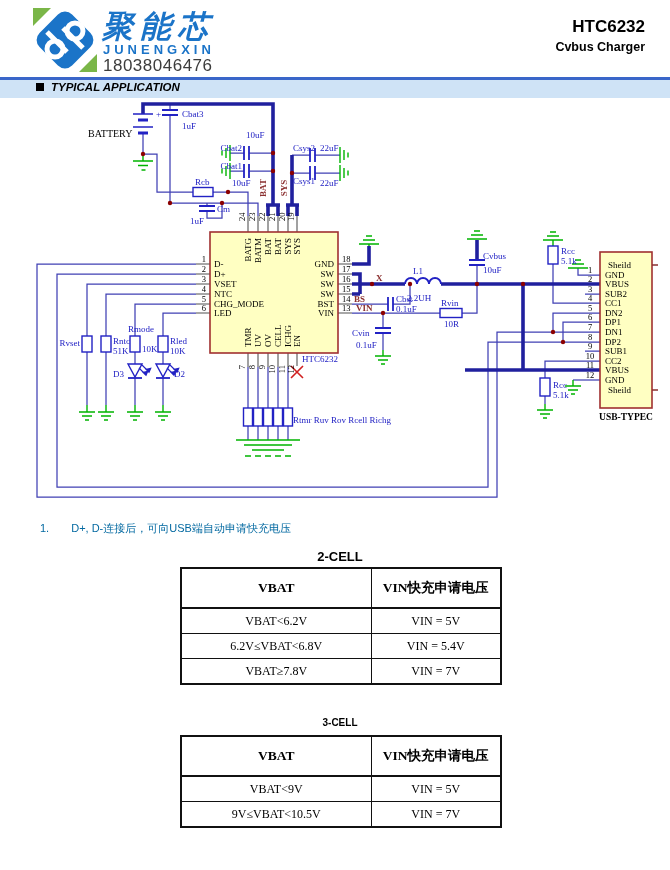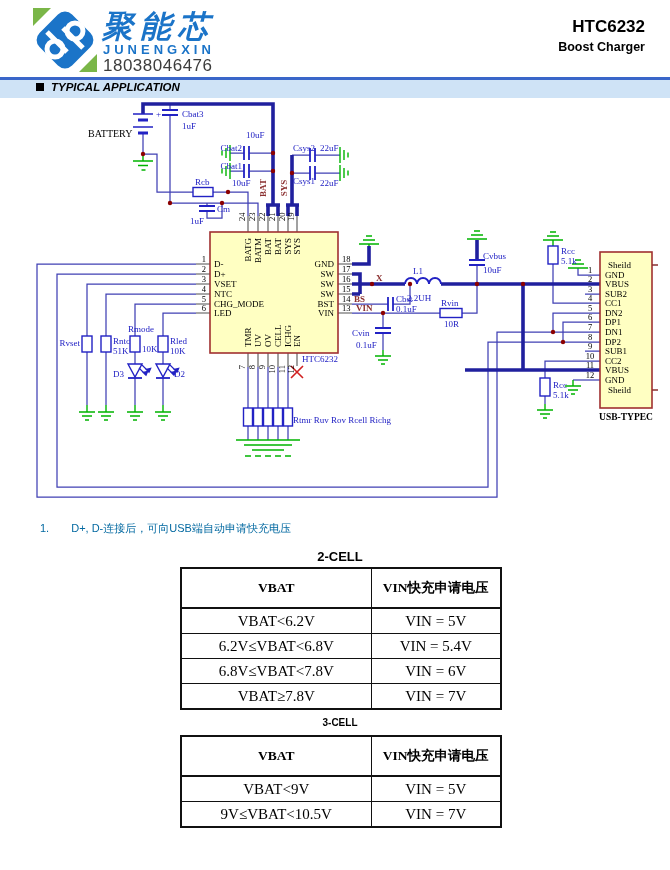--- a/index.html
+++ b/index.html
@@ -22,21 +22,21 @@
   
   #note{left:40px;top:521px;font-size:11px;color:#0369a1;}
   #note .idx{margin-right:22px;}
   #tbl1-title{left:180px;top:549px;width:320px;text-align:center;font-weight:bold;font-size:13px;}
   #tbl2-title{left:180px;top:717px;width:320px;text-align:center;font-weight:bold;font-size:10px;}
   table{border-collapse:collapse;table-layout:fixed;width:320px;background:#fff;}
   #tbl1{left:180px;top:567px;}
   #tbl2{left:180px;top:735px;}
   th,td{border:1px solid #111;text-align:center;font-family:"Liberation Serif",serif;color:#000;}
   th{height:36px;font-size:13.5px;font-weight:bold;}
-  td{height:22px;font-size:15px;}
+  td{height:22px;font-size:12px;}
   table{border:2px solid #111;}
   tr.hdr{border-bottom:2px solid #111;}
   col.c1{width:190px;} col.c2{width:130px;}
   
   text{font-family:"Liberation Serif",serif;fill:#000;}
   .lbl{fill:#2222c4;font-size:9px;}
   .net{fill:#8b3030;font-size:9px;font-weight:bold;}
   .pin{font-size:9px;}
   .num{font-size:8.5px;}
 </style>
@@ -48,21 +48,21 @@
   <polygon points="64,64 46,64 64,46" fill="#7ab648"></polygon>
   <rect x="9" y="9" width="46" height="46" rx="10" transform="rotate(45 32 32)" fill="#1b74c8"></rect>
   <circle cx="22" cy="41" r="8" fill="none" stroke="#fff" stroke-width="5"></circle>
   <circle cx="42" cy="23" r="8" fill="none" stroke="#fff" stroke-width="5"></circle>
   <path d="M14,24 L34,44 M30,20 L50,40" stroke="#fff" stroke-width="5" fill="none"></path>
 </svg>
 <div id="brand-cn" class="abs">聚能芯</div>
 <div id="brand-en" class="abs">JUNENGXIN</div>
 <div id="phone" class="abs">18038046476</div>
 <div id="part" class="abs">HTC6232</div>
-<div id="subtitle" class="abs">Boost Charger</div>
+<div id="subtitle" class="abs">Cvbus Charger</div>
 <div id="blue-rule" class="abs"></div>
 <div id="section-band" class="abs"></div>
 <div id="section-title" class="abs"><span class="sq"></span><span>TYPICAL APPLICATION</span></div>
 
 <svg id="schematic" class="abs" viewBox="0 95 670 445">
 
   <g stroke="#4040b4" stroke-width="1.25" fill="none">
 
     <path d="M196,264 H37 V497 H497 V332 H600"></path>
     <path d="M600,313 H553 V332"></path>
@@ -365,24 +365,20 @@
   </tr>
   <tr>
     <td>VBAT&lt;6.2V</td>
     <td>VIN = 5V</td>
   </tr>
   <tr>
     <td>6.2V≤VBAT&lt;6.8V</td>
     <td>VIN = 5.4V</td>
   </tr>
   <tr>
-    <td>6.8V≤VBAT&lt;7.8V</td>
-    <td>VIN = 6V</td>
-  </tr>
-  <tr>
     <td>VBAT≥7.8V</td>
     <td>VIN = 7V</td>
   </tr>
 </tbody>
   </table>
 
 <div id="tbl2-title" class="abs">3-CELL</div>
 <table id="tbl2" class="abs">
   <colgroup>
       <col class="c1">

